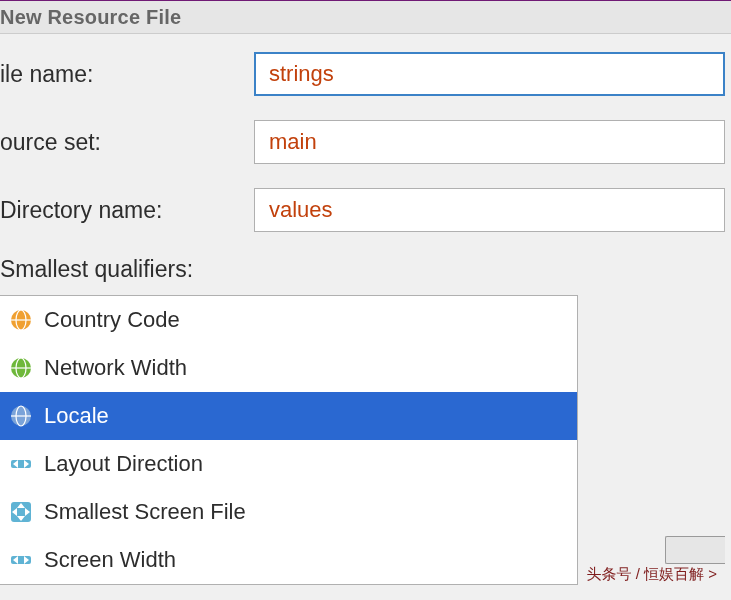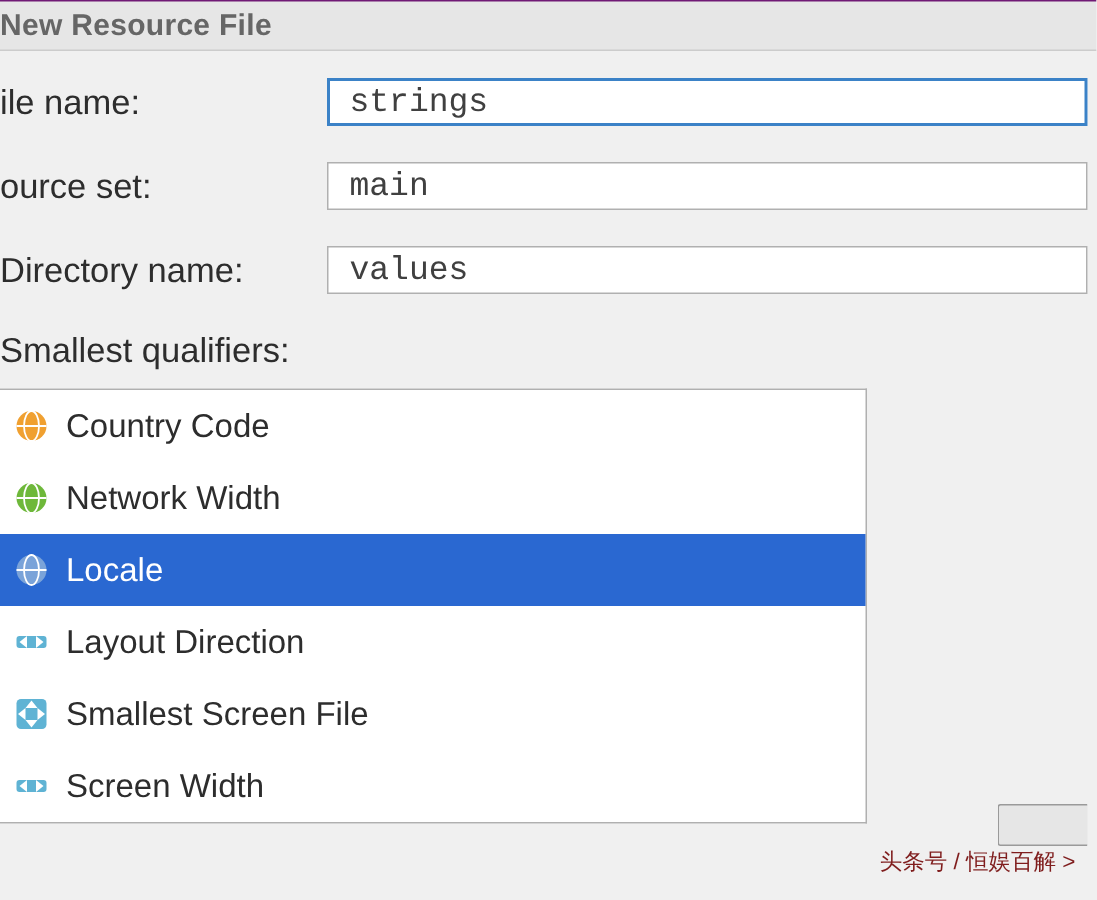--- a/index.html
+++ b/index.html
@@ -1,27 +1,27 @@
 <!DOCTYPE html>
 <html><head>
 <meta charset="utf-8">
 <style>
   * { box-sizing: border-box; margin: 0; padding: 0; }
   html, body { width: 731px; height: 600px; overflow: hidden; font-family: "Segoe UI", Tahoma, sans-serif; }
   body { background: #f0f0f0; }
   .top-bar { height: 34px; background: #e6e6e6; border-top: 1px solid #701a75; border-bottom: 1px solid #ccc; display: flex; align-items: center; padding-left: 0px; }
   .top-bar .title { font-size: 20px; font-weight: 600; color: #666; letter-spacing: .2px; }
   .content { padding: 18px 6px 0 0; }
-  .row { display: flex; align-items: center; margin-bottom: 24px; }
+  .row { display: flex; align-items: center; margin-bottom: 24px; gap: 36px; }
   .label { width: 218px; font-size: 23px; color: #2d2d2d; }
   .field-wrap { flex: 1; }
   input.text-field {
-    width: 100%; height: 32px; font-size: 22px; color: #404040;
+    width: 100%; height: 44px; font-size: 22px; color: #c2410c;
     padding: 0 14px; border: 1px solid #b0b0b0; background: #fff; outline: none;
-    font-family: Liberation Mono, monospace;
+    font-family: Liberation Sans, sans-serif;
   }
   input.text-field.focused { border: 2px solid #3b82c7; padding: 0 13px; }
   .section-label { font-size: 23px; color: #2d2d2d; margin-top: 4px; margin-bottom: 12px; }
   .listbox {
     width: 578px; background: #fff; border: 1px solid #b0b0b0; border-left: none;
   }
   .list-item {
     display: flex; align-items: center; height: 48px; padding: 0 8px; font-size: 22px; color: #2d2d2d;
   }
   .list-item.selected { background: #2a68d1; color: #fff; }

